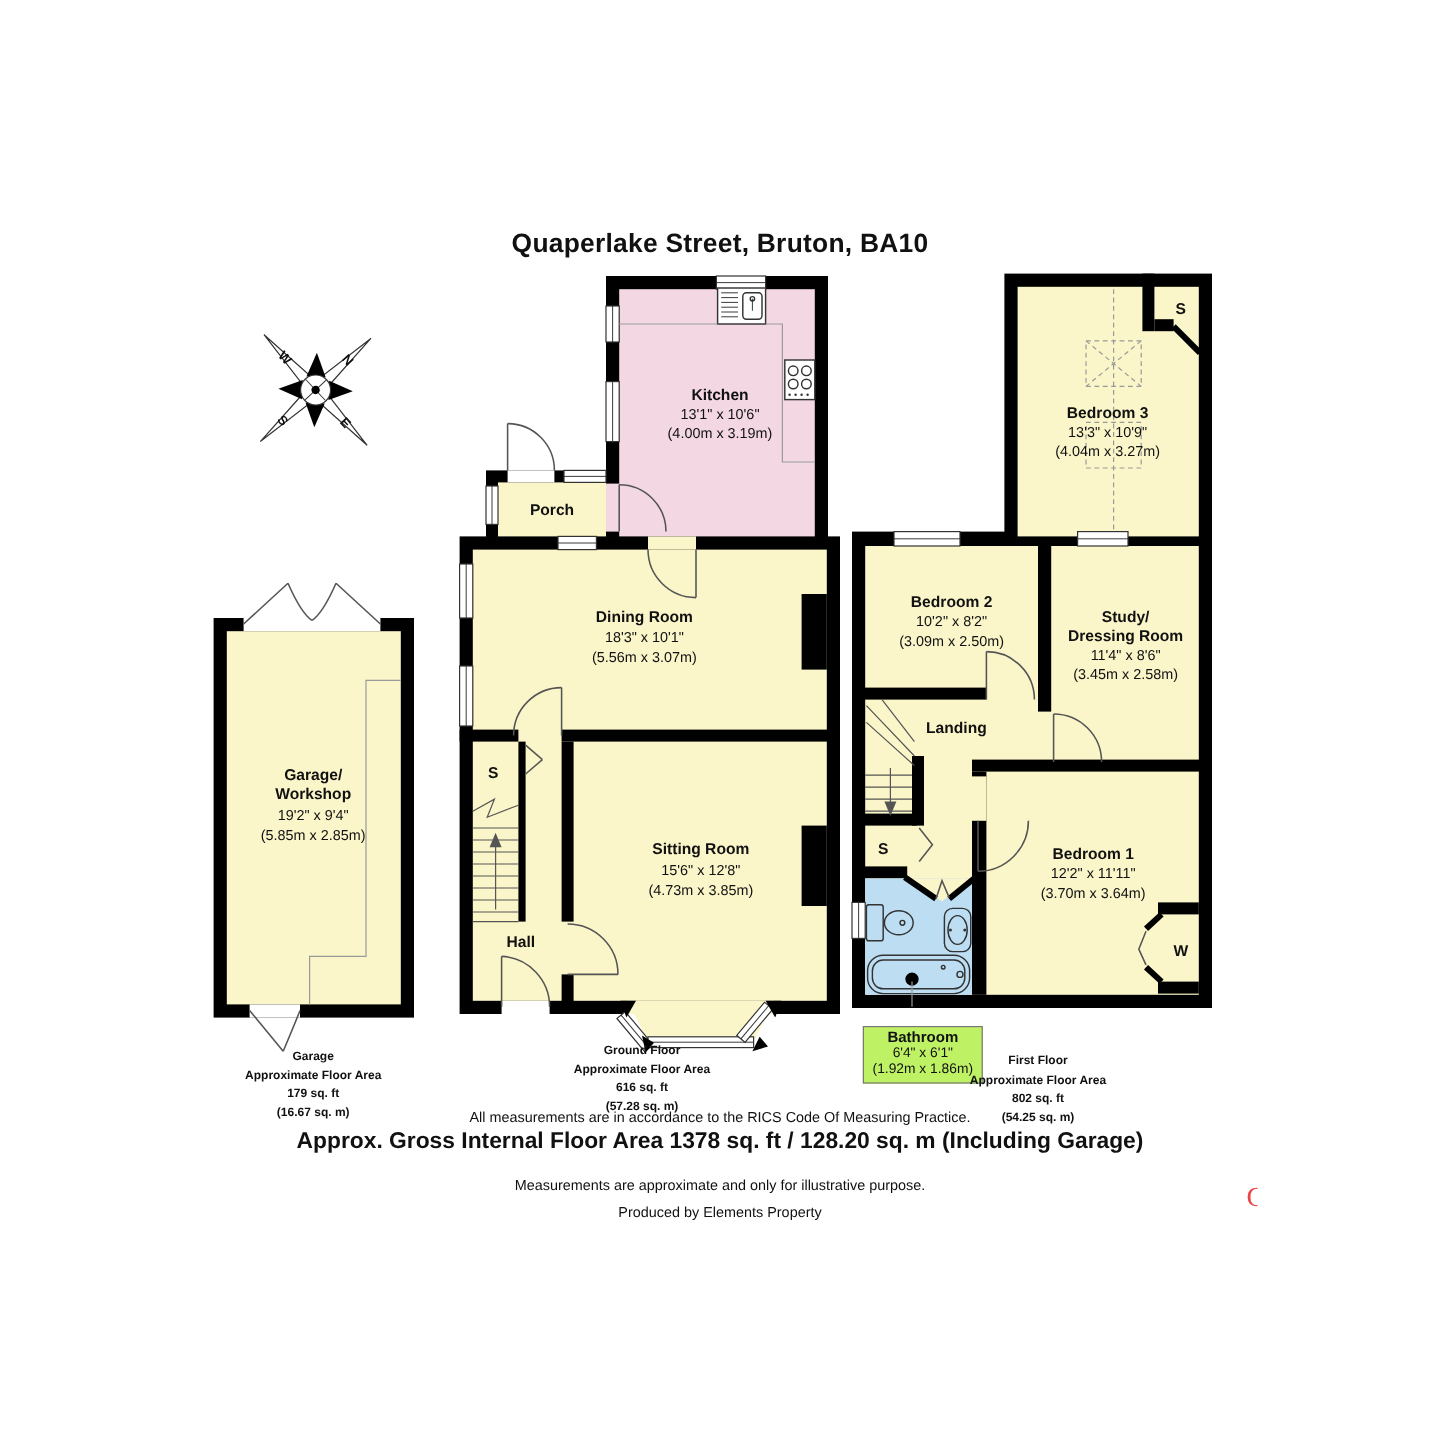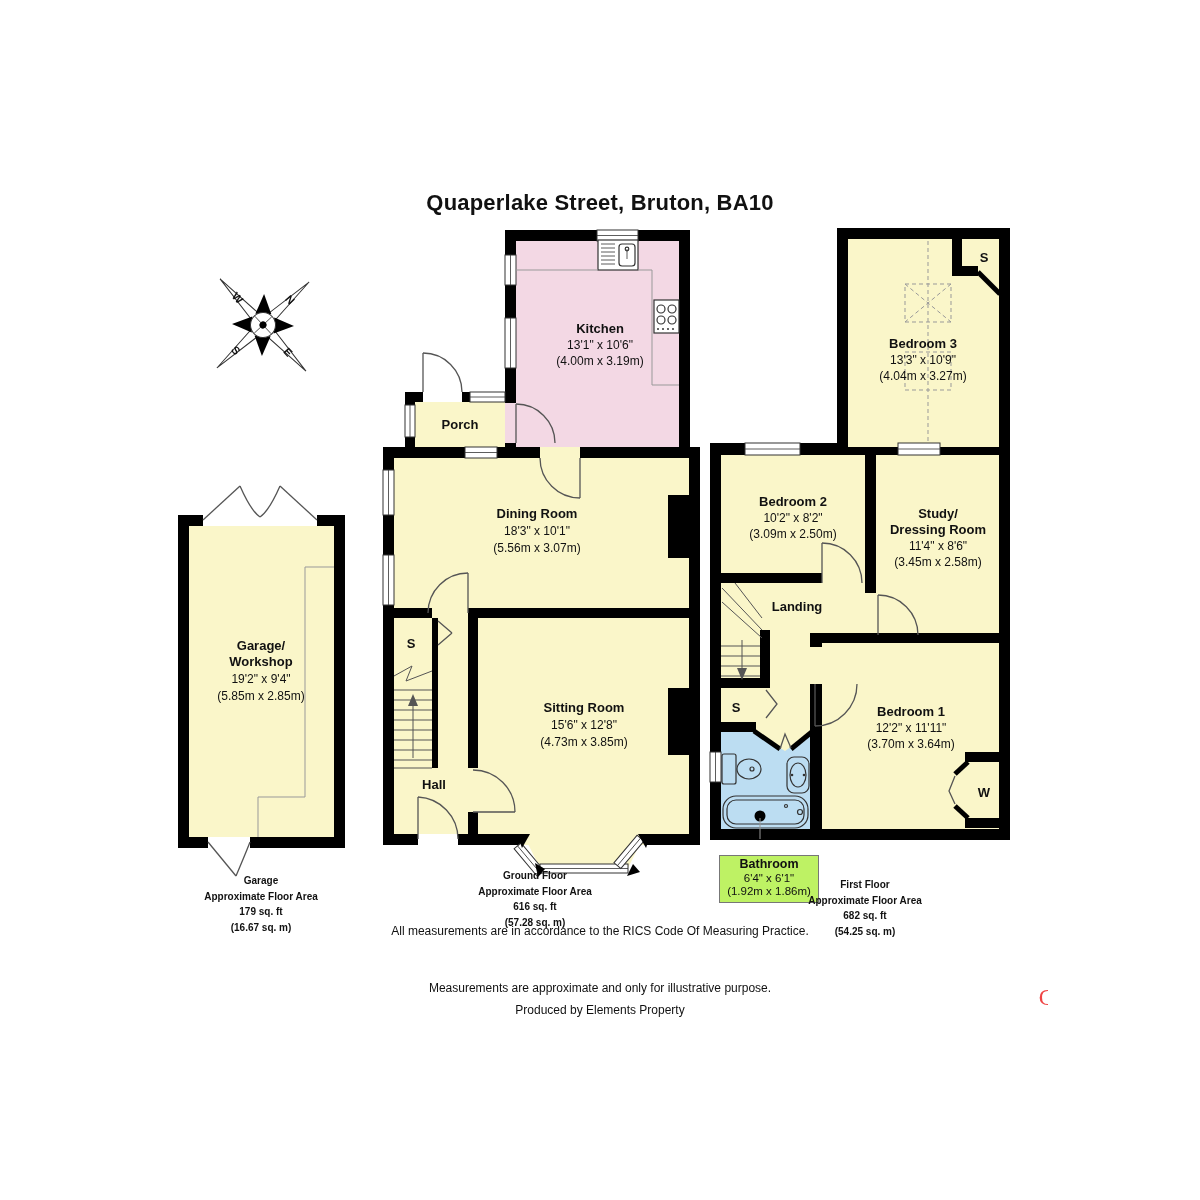--- a/index.html
+++ b/index.html
@@ -336,24 +336,25 @@
   </div>
   <div class="arealabel" style="left:435px;top:868px;width:200px;">
     <div>Ground Floor</div>
     <div>Approximate Floor Area</div>
     <div>616 sq. ft</div>
     <div>(57.28 sq. m)</div>
   </div>
   <div class="arealabel" style="left:765px;top:877px;width:200px;">
     <div>First Floor</div>
     <div>Approximate Floor Area</div>
-    <div>682 sq. ft</div>
+    <div>802 sq. ft</div>
     <div>(54.25 sq. m)</div>
   </div>
 
+  <div class="gross">Approx. Gross Internal Floor Area 1378 sq. ft / 128.20 sq. m (Including Garage)</div>
   <div class="note n1">All measurements are in accordance to the RICS Code Of Measuring Practice.</div>
   <div class="note n2">Measurements are approximate and only for illustrative purpose.</div>
   <div class="note n3">Produced by Elements Property</div>
 
   <div class="brand">
     <svg width="165" height="85" viewBox="0 0 165 85">
       <path d="M98,52 C87,40 81,29 81,19 C81,8 88,2 98,2 C108,2 115,8 115,19 C115,29 109,40 98,52 Z" fill="none" stroke="#C79B3B" stroke-width="2.6" transform="translate(0,1)"></path>
       <path d="M82,44 L98,29 L114,44" fill="none" stroke="#25475E" stroke-width="2.6"></path>
       <path d="M86,41 L86,62 L110,62 L110,41" fill="none" stroke="#25475E" stroke-width="2.6"></path>
     </svg>

